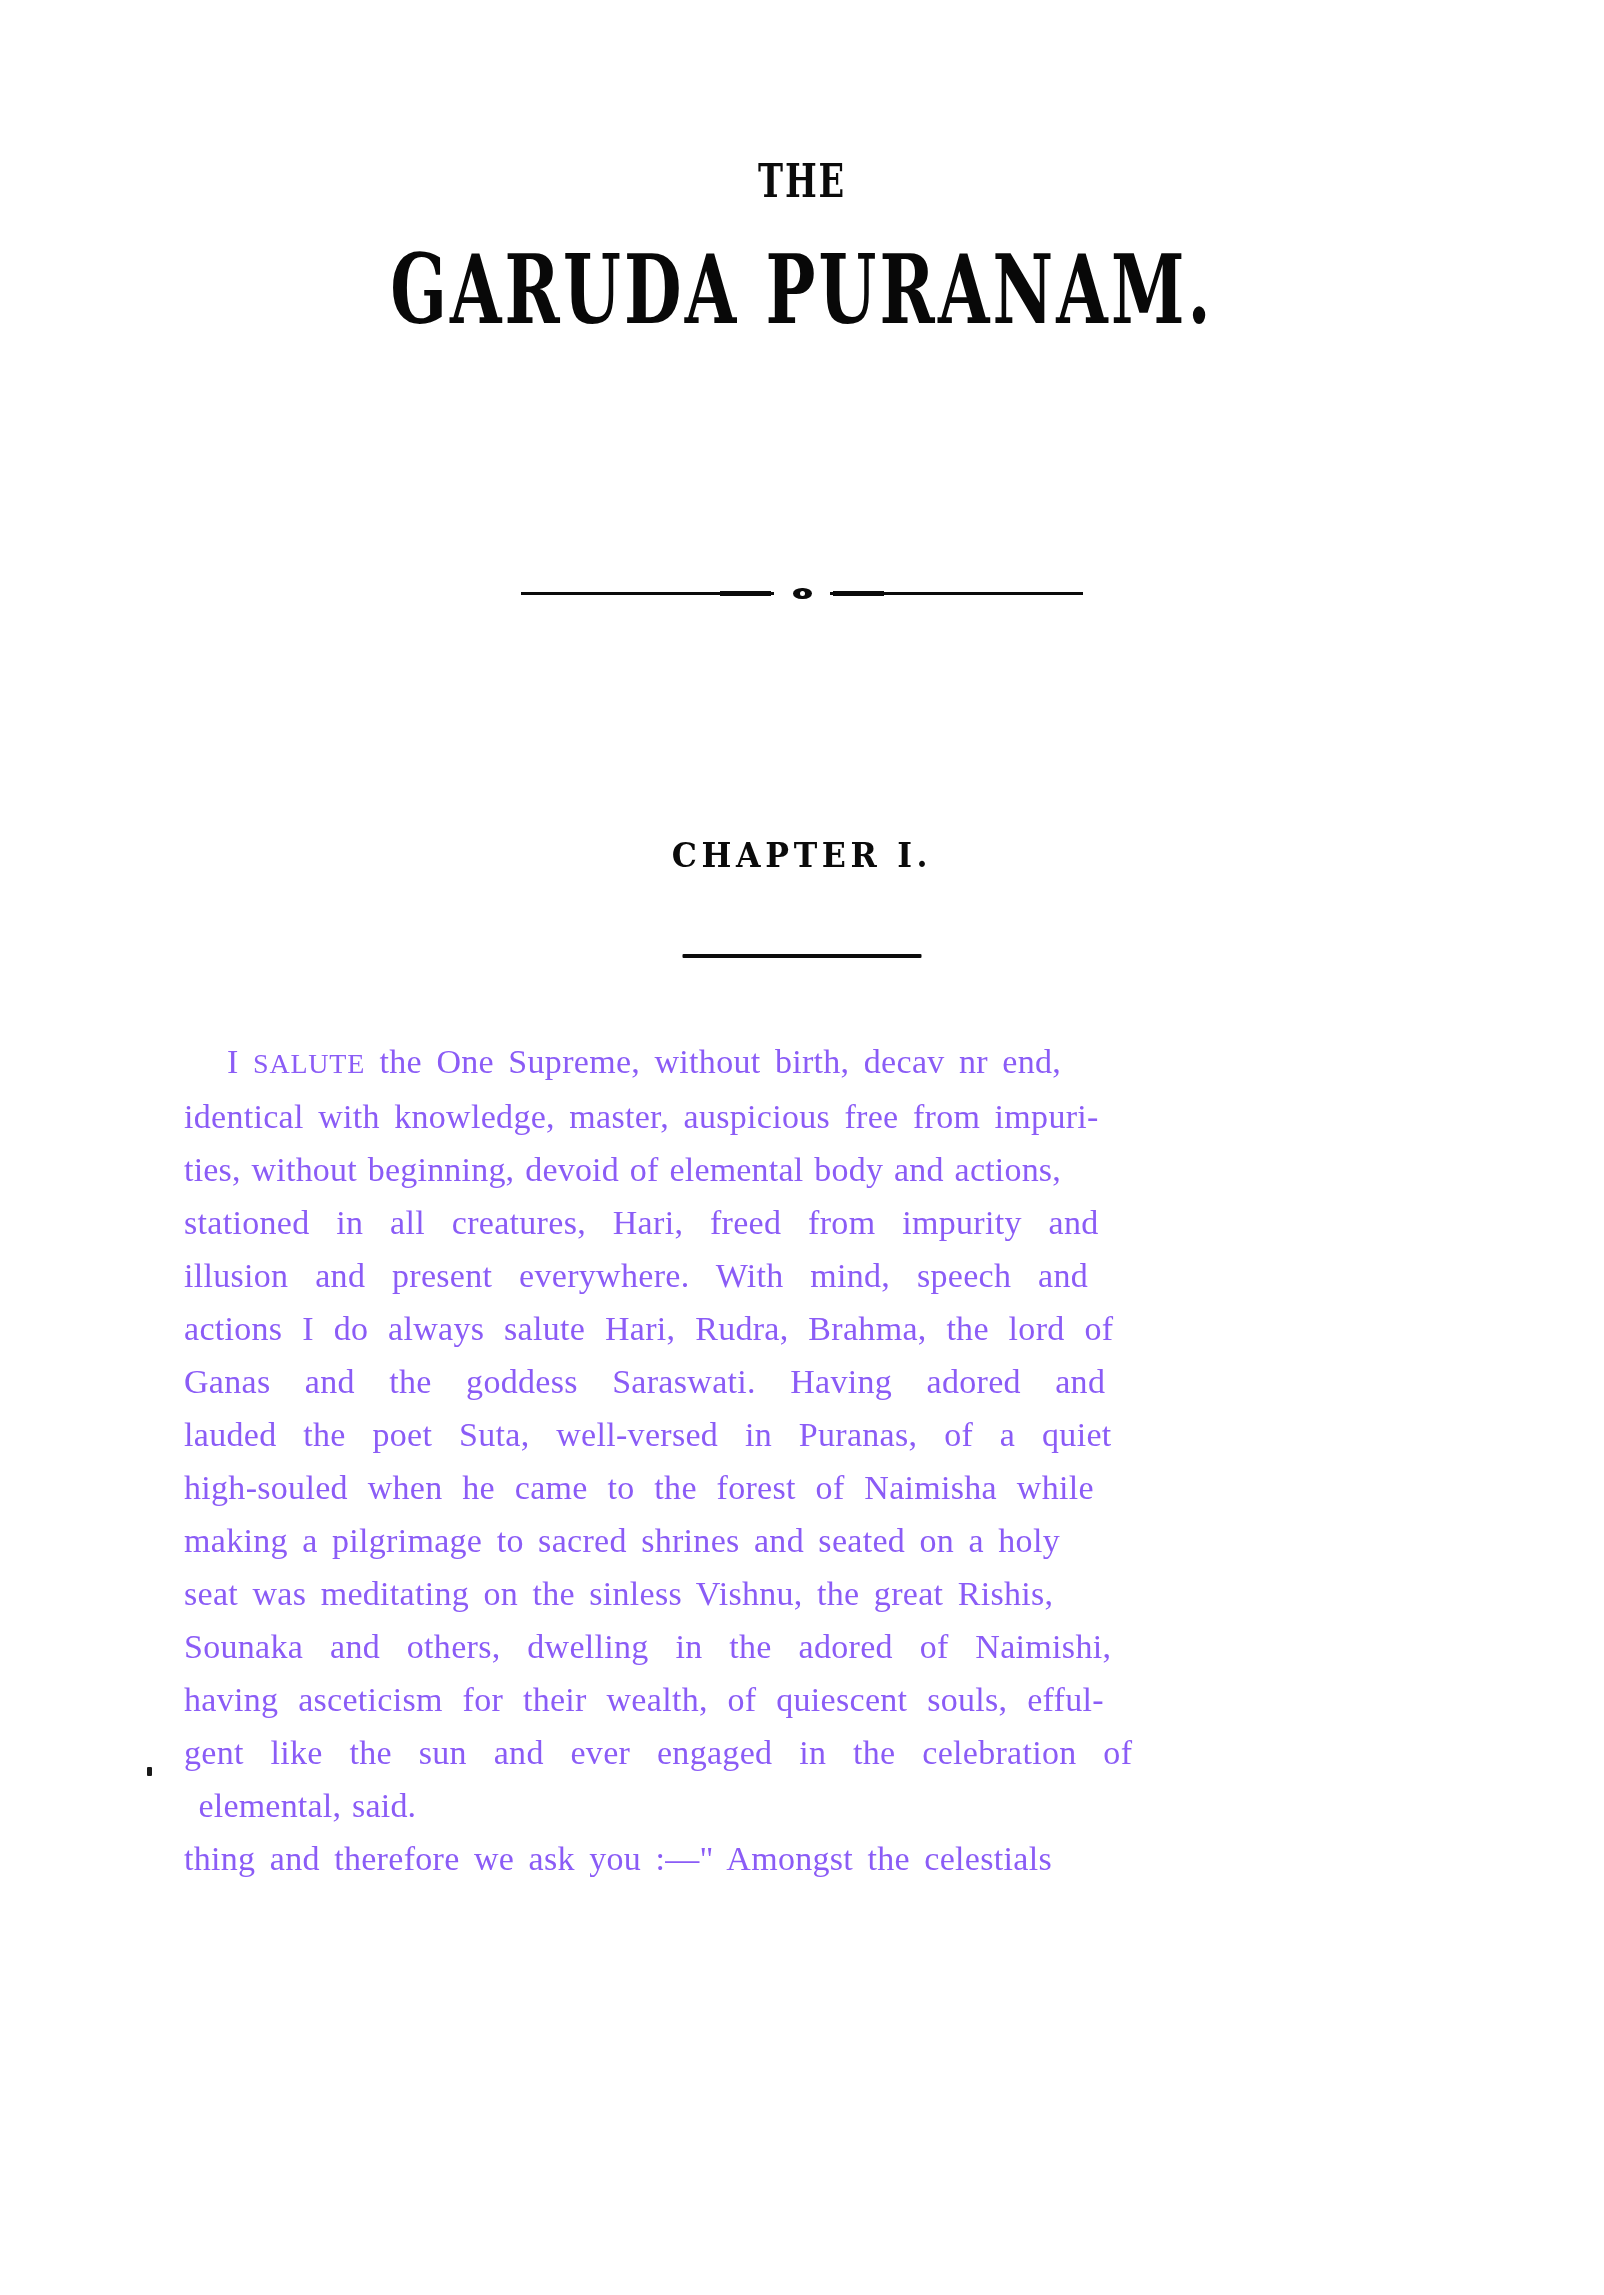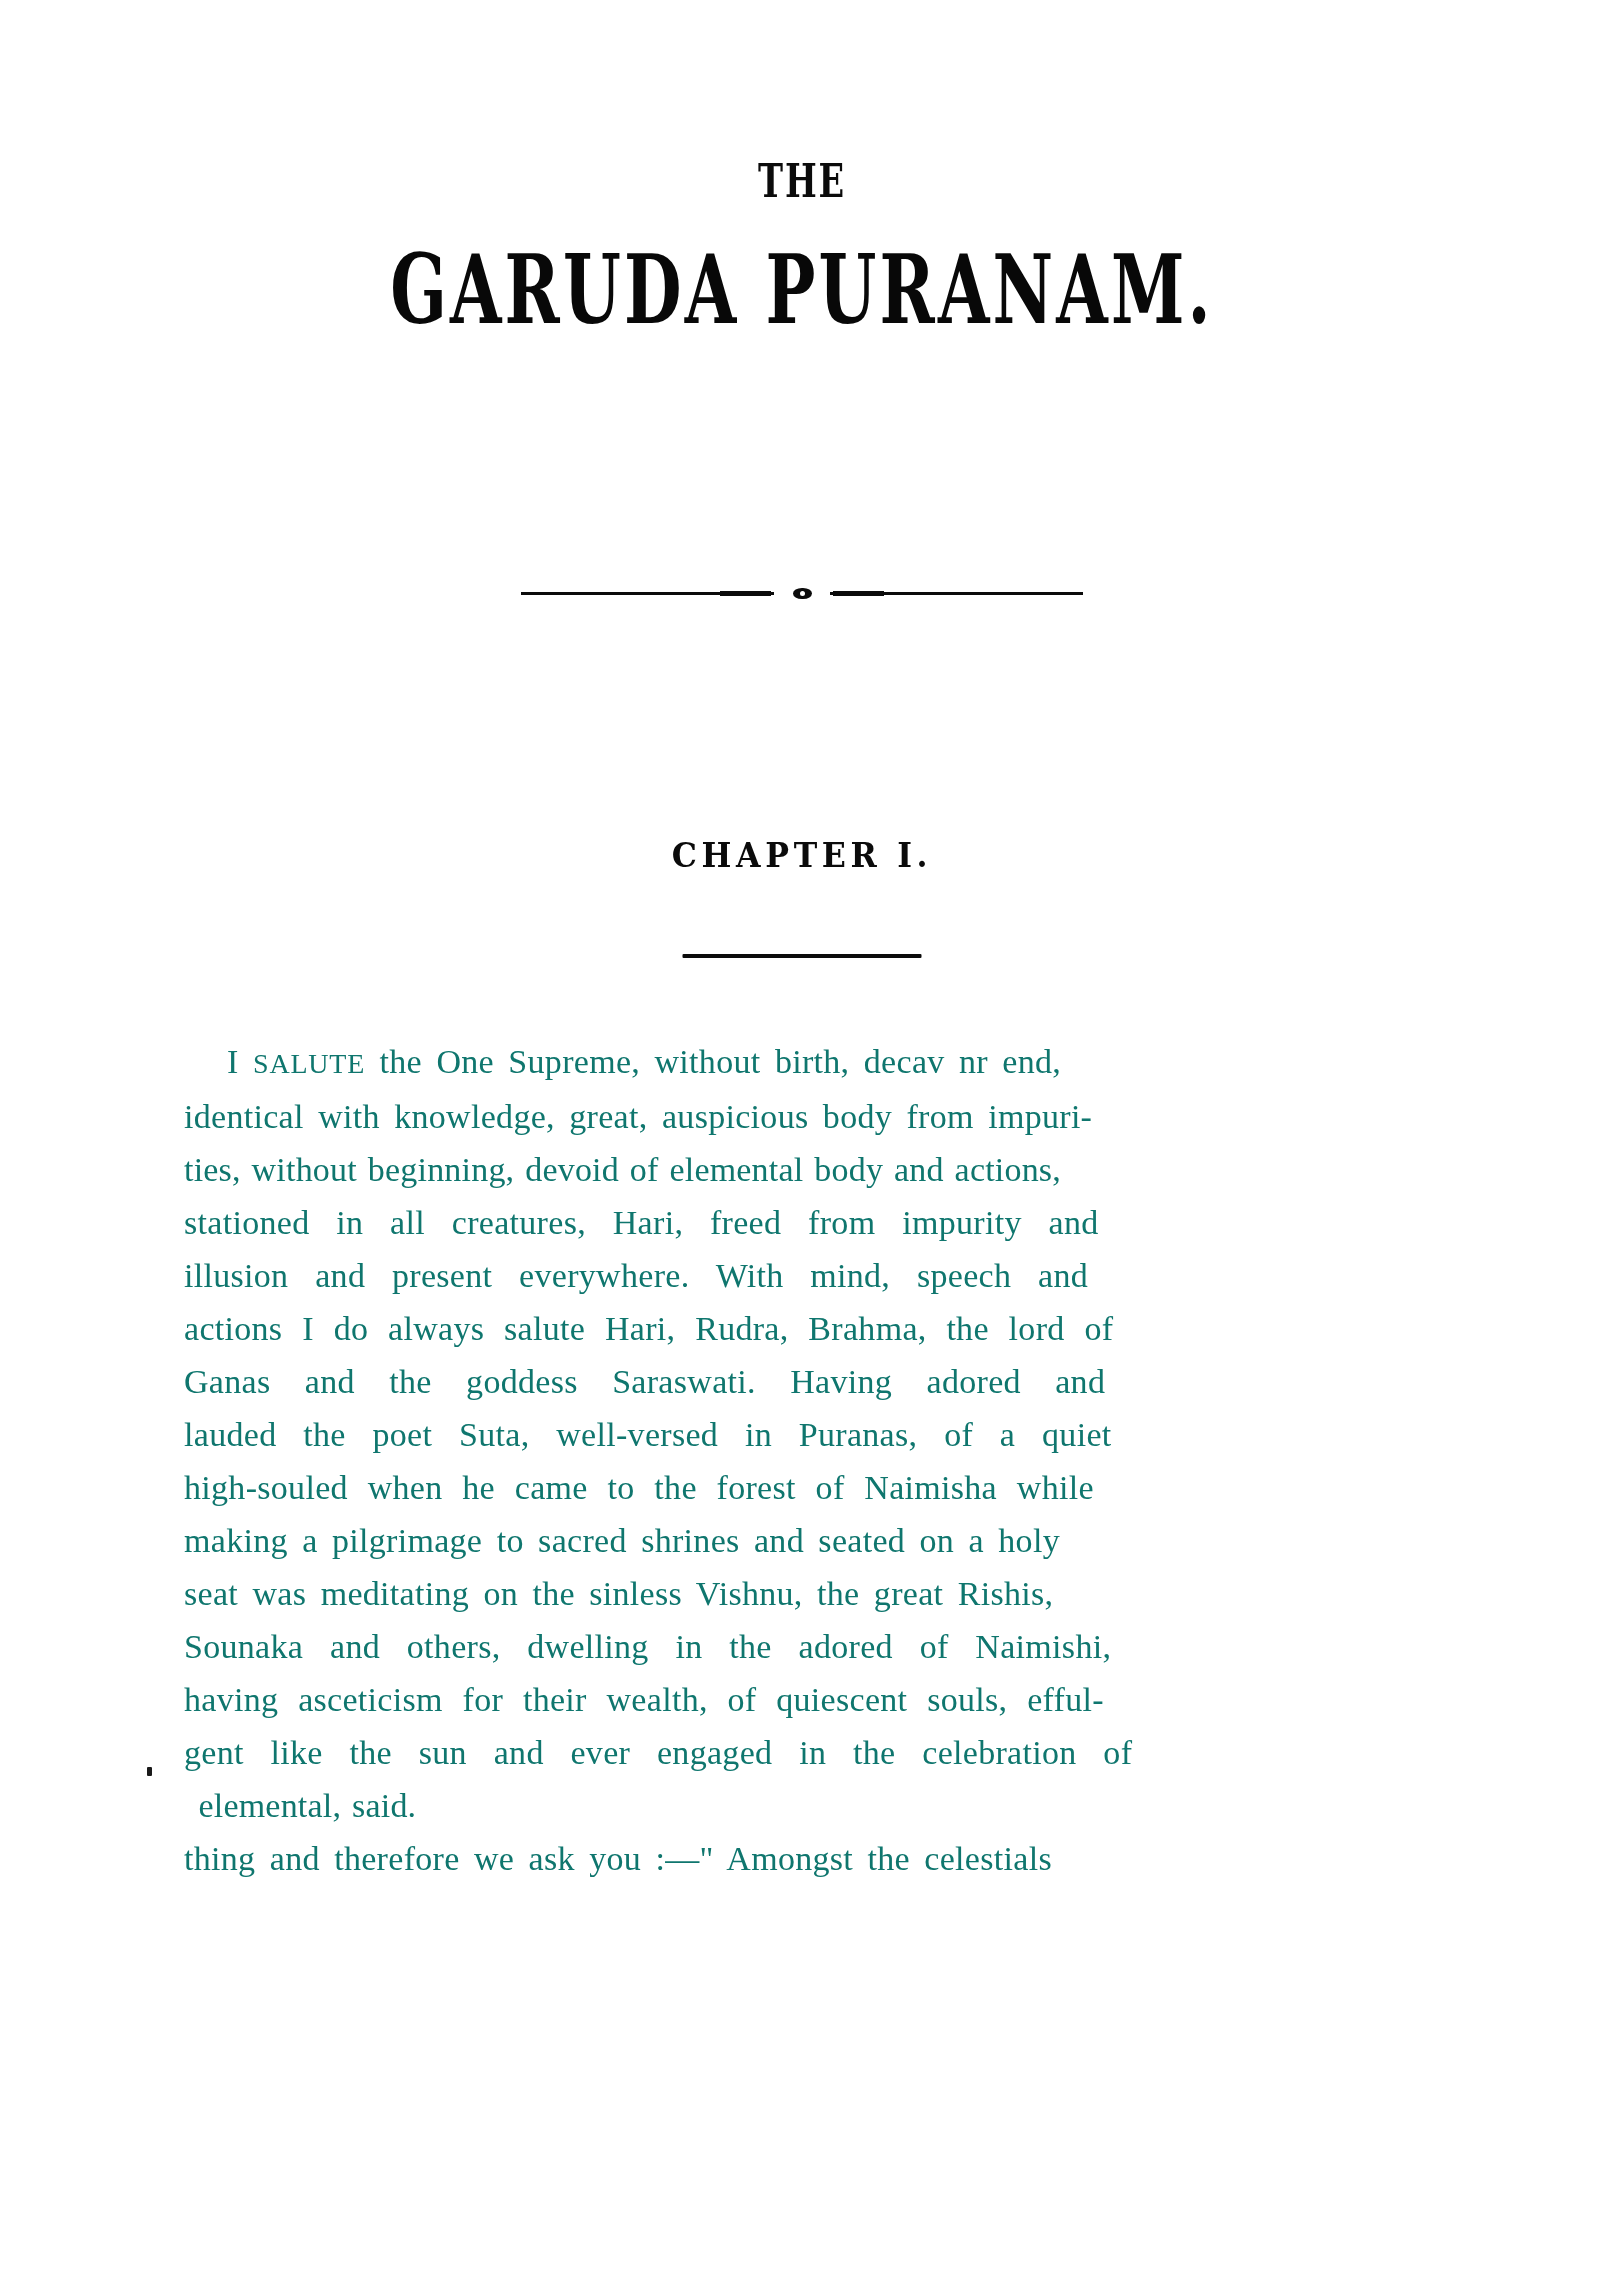--- a/index.html
+++ b/index.html
@@ -129,21 +129,21 @@
 
   
   .body-text {
     position: absolute;
     left: 160px;
     top: 1022px;
     width: 1270px;
     font-family: "Liberation Serif", "DejaVu Serif", serif;
     font-size: 34px;
     line-height: 53px;
-    color: #0f766e;
+    color: #8b5cf6;
     letter-spacing: 0.1px;
   }
   .line {
     display: block;
     white-space: nowrap;
     position: relative;
   }
   .line.indent-para { padding-left: 43px; }
   .line.indent-small { padding-left: 14.5px; }
 
@@ -184,21 +184,21 @@
     <span class="lozenge"></span>
     <span class="bar right"></span>
   </div>
 
   <div class="chapter-heading">CHAPTER I.</div>
   <div class="chapter-rule"></div>
 
   <div class="body-text" id="body-text">
       <div>
         <span class="line wsp-1 indent-para"><span>I </span><span class="smallcaps">SALUTE</span><span> the One Supreme, without birth,   decav  nr  end,</span></span>
-        <span class="line wsp-1">identical with knowledge, great, auspicious  body from impuri-</span>
+        <span class="line wsp-1">identical with knowledge, master, auspicious  free from impuri-</span>
         <span class="line wsp-0">ties, without beginning, devoid of elemental body and actions,</span>
         <span class="line wsp-3">stationed in all creatures, Hari, freed from impurity and</span>
         <span class="line wsp-3">illusion and present everywhere.  With mind, speech and</span>
         <span class="line wsp-2">actions I do always salute Hari, Rudra, Brahma, the lord of</span>
         <span class="line wsp-4">Ganas and the goddess Saraswati.  Having adored and</span>
         <span class="line wsp-3">lauded the poet Suta, well-versed in Puranas, of a quiet</span>
         <span class="line wsp-2">high-souled when he came to the forest of Naimisha while</span>
         <span class="line wsp-1">making a pilgrimage to sacred shrines and seated on a holy</span>
         <span class="line wsp-1">seat was meditating on the sinless Vishnu, the great Rishis,</span>
         <span class="line wsp-3">Sounaka and others, dwelling in the adored of Naimishi,</span>

